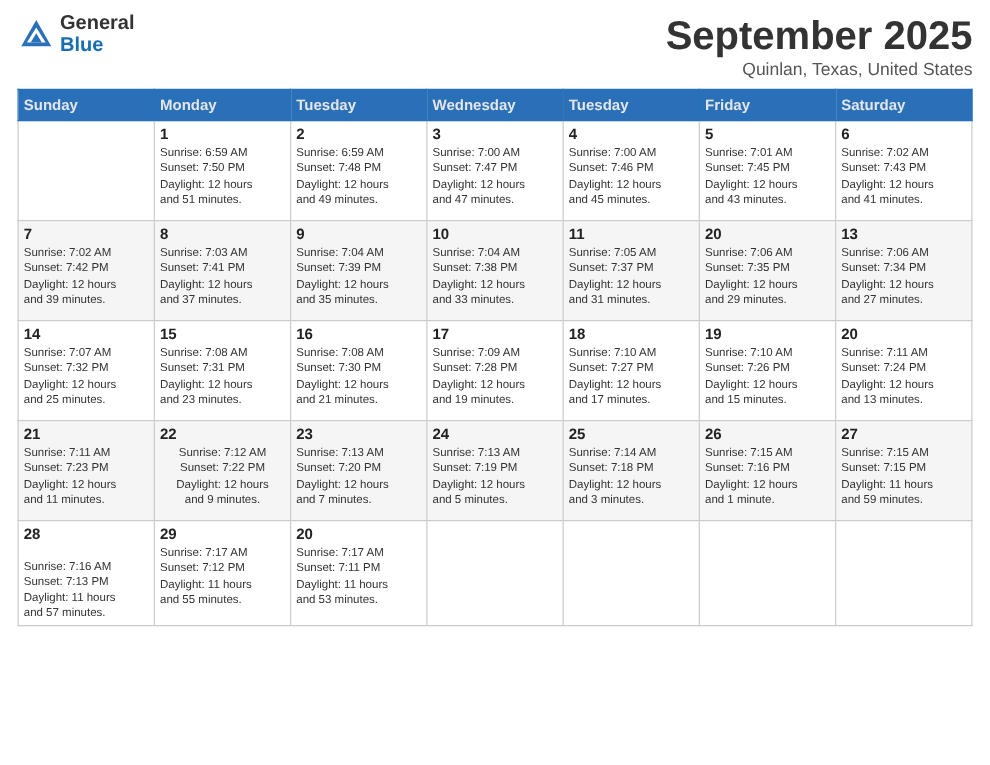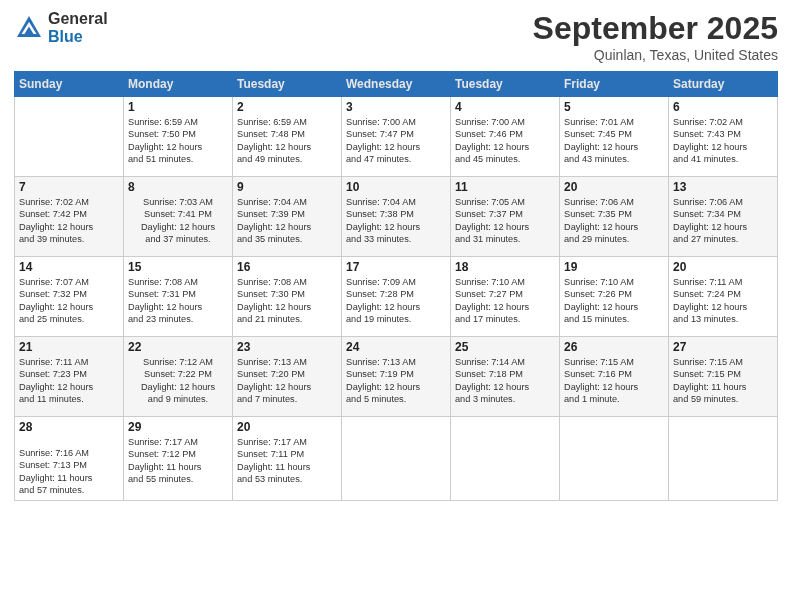--- a/index.html
+++ b/index.html
@@ -172,21 +172,21 @@
         <tr>
           <td>
             <span class="day-num">7</span>
             <div class="day-info" style="white-space: pre-line;">Sunrise: 7:02 AM
 Sunset: 7:42 PM
 Daylight: 12 hours
 and 39 minutes.</div>
           </td>
           <td>
             <span class="day-num">8</span>
-            <div class="day-info" style="white-space: pre-line; text-align: center;">Sunrise: 7:03 AM
+            <div class="day-info" style="white-space: pre-line;">Sunrise: 7:03 AM
 Sunset: 7:41 PM
 Daylight: 12 hours
 and 37 minutes.</div>
           </td>
           <td>
             <span class="day-num">9</span>
             <div class="day-info" style="white-space: pre-line;">Sunrise: 7:04 AM
 Sunset: 7:39 PM
 Daylight: 12 hours
 and 35 minutes.</div>

